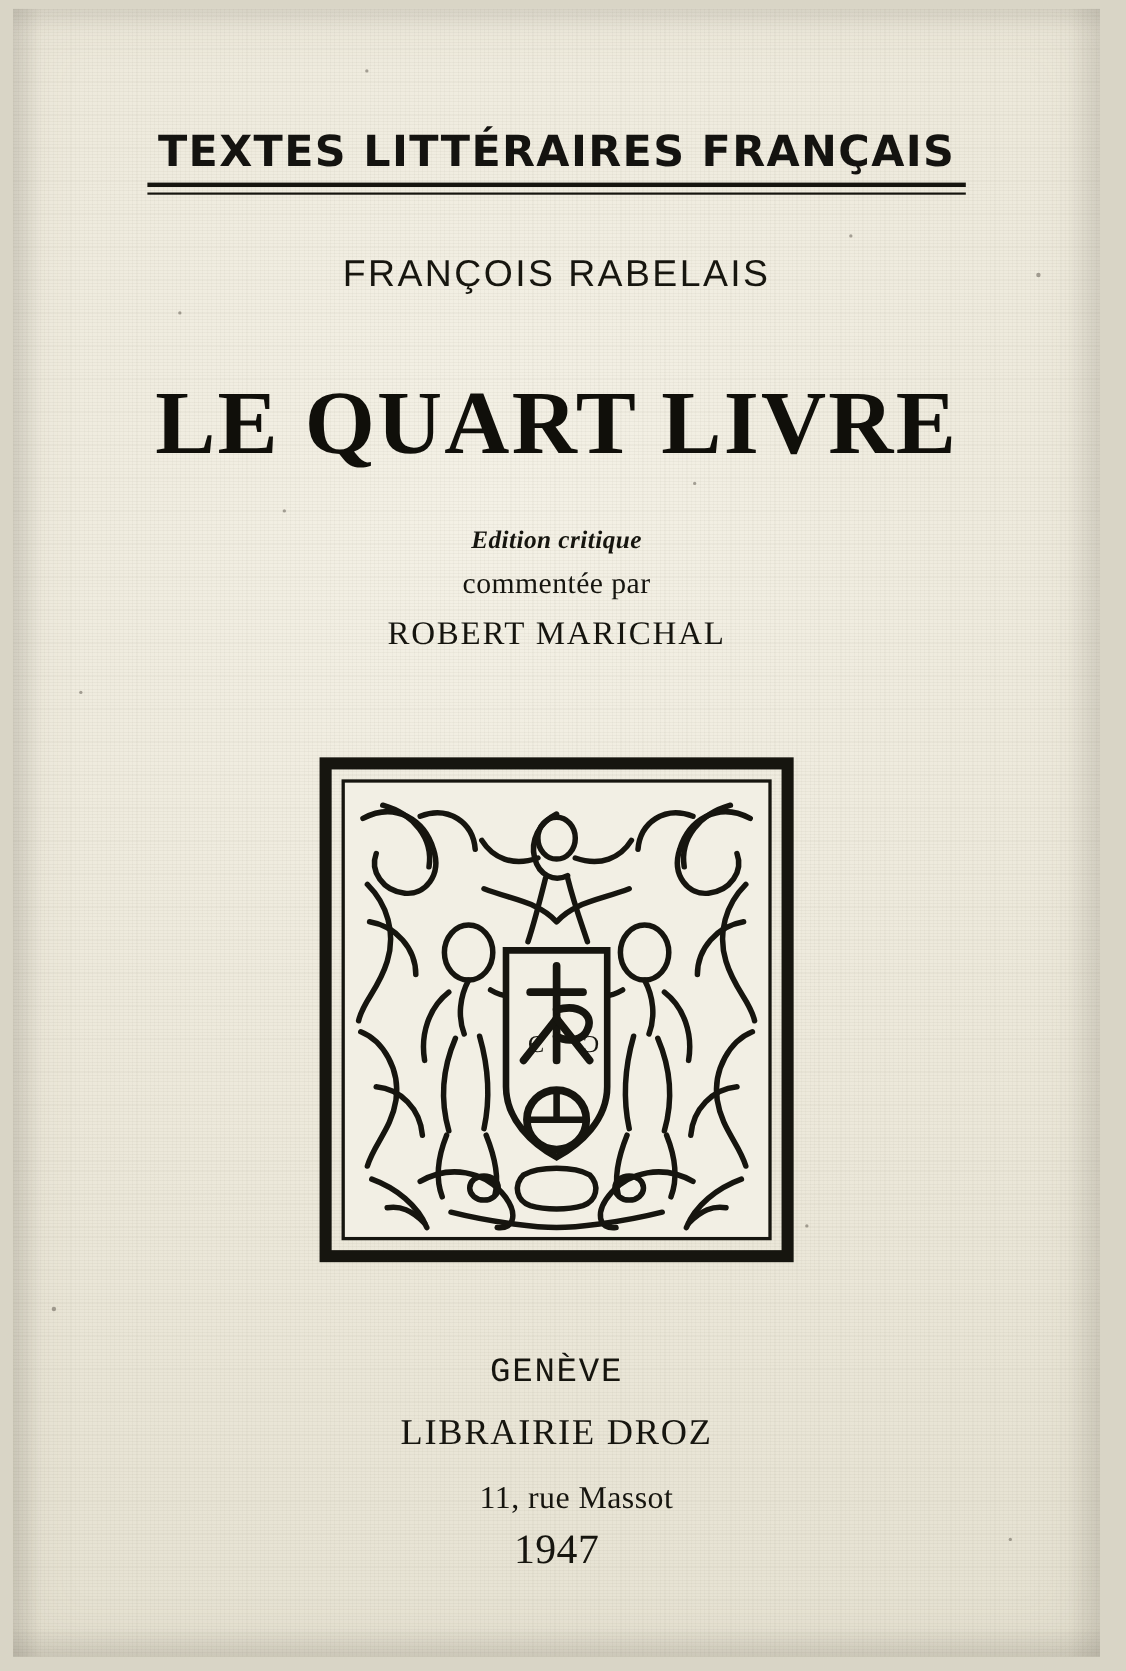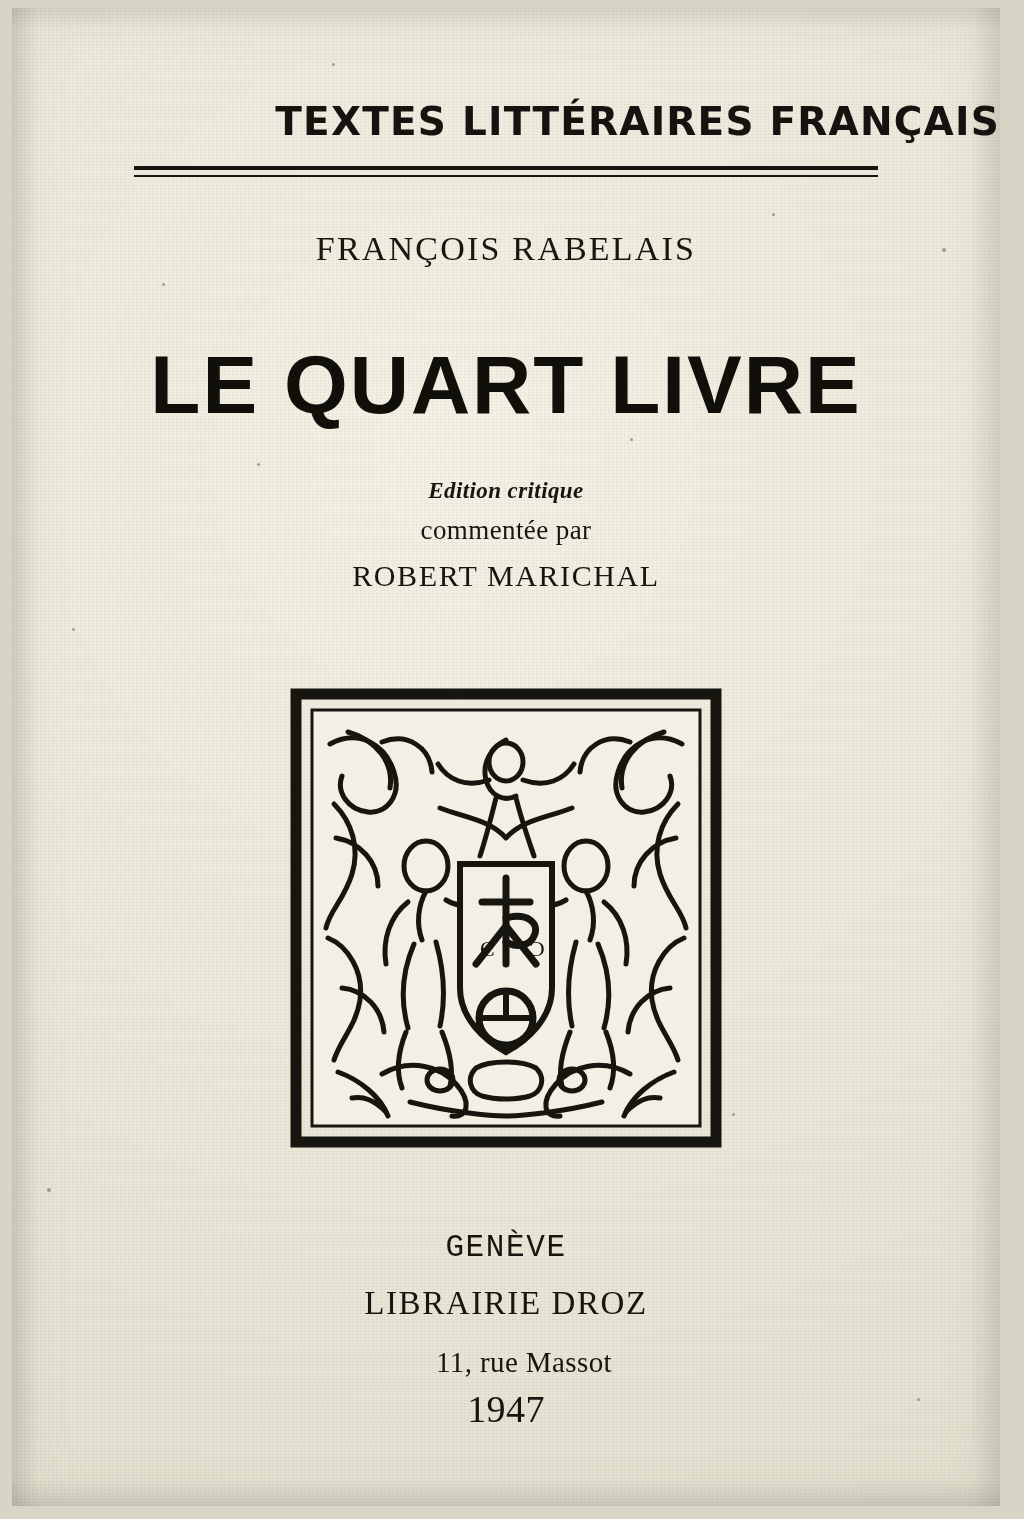--- a/index.html
+++ b/index.html
@@ -49,24 +49,24 @@
     position: absolute;
     left: 0;
     top: 0;
     width: 988px;
     height: 1498px;
     color: #16150f;
   }
 
   .series-title {
     position: absolute;
-    top: 91px;
-    left: 0;
-    width: 100%;
-    text-align: right;
+    top: 108px;
+    left: 0;
+    width: 100%;
+    text-align: center;
     font-family: "DejaVu Sans", sans-serif;
     font-weight: bold;
     font-size: 39px;
     letter-spacing: 1.2px;
     color: #141310;
   }
   .rule-group {
     position: absolute;
     left: 122px;
     width: 744px;
@@ -81,33 +81,33 @@
     height: 2px;
     background: #16150f;
   }
 
   .author {
     position: absolute;
     top: 222px;
     left: 0;
     width: 100%;
     text-align: center;
-    font-family: Liberation Serif, serif;
+    font-family: Liberation Sans, sans-serif;
     font-size: 34px;
     letter-spacing: 2.2px;
     color: #17160f;
   }
 
   .book-title {
     position: absolute;
     top: 330px;
     left: 0;
     width: 100%;
     text-align: center;
-    font-family: Liberation Sans, sans-serif;
+    font-family: Liberation Serif, serif;
     font-weight: bold;
     font-size: 82px;
     letter-spacing: 2px;
     color: #100f0a;
   }
 
   .edition-block {
     position: absolute;
     top: 470px;
     left: 0;

